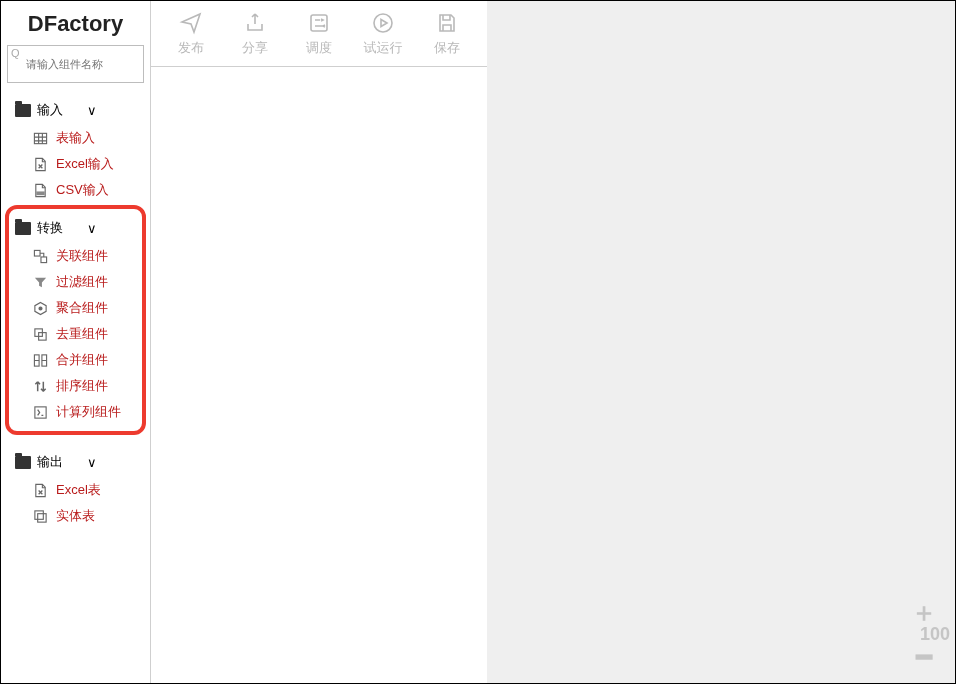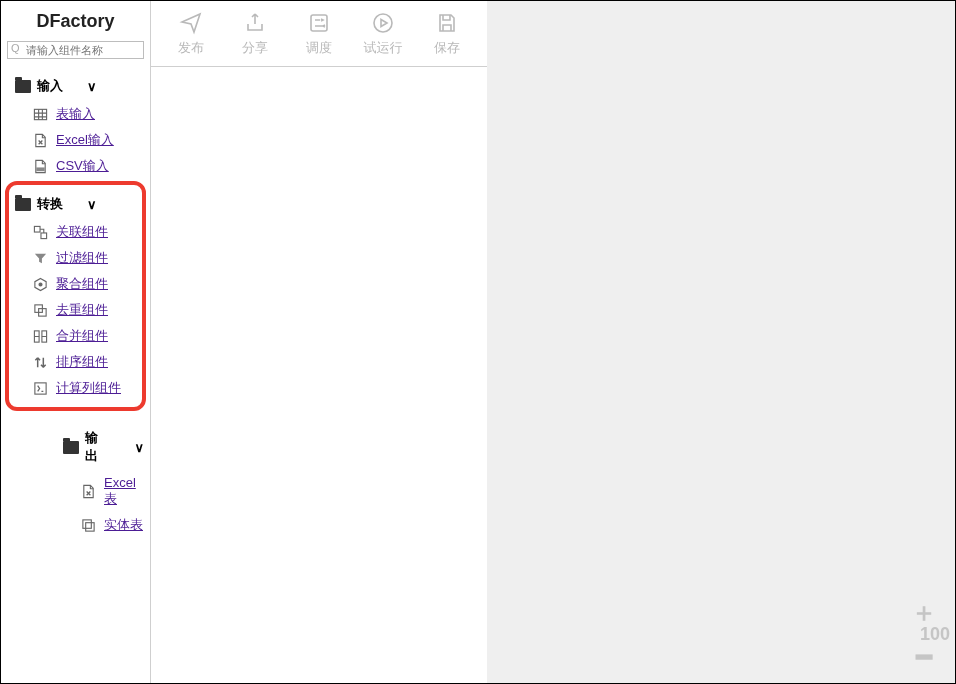--- a/index.html
+++ b/index.html
@@ -1,32 +1,32 @@
 <!DOCTYPE html>
 <html><head>
   <meta charset="utf-8">
   <style>
     * { margin: 0; padding: 0; box-sizing: border-box; font-family: "Microsoft YaHei", Arial, sans-serif; }
     body { width: 956px; height: 684px; border: 1px solid #000; display: flex; background: #fff; overflow:hidden; }
 
     
     .sidebar { width: 150px; border-right: 1px solid #cfcfcf; display: flex; flex-direction: column; padding: 0; }
-    .brand { font-weight: 700; font-size: 18px; text-align: center; padding: 10px 0 8px; color:#222; }
+    .brand { font-weight: 700; font-size: 22px; text-align: center; padding: 10px 0 8px; color:#222; }
     .search-wrap { padding: 0 6px 6px 6px; }
-    .search-input { width: 100%; height: 18px; border: 1px solid #bdbdbd; font-size: 11px; padding: 0 4px 0 18px; color:#888; background:#fff; }
+    .search-input { width: 100%; height: 38px; border: 1px solid #bdbdbd; font-size: 11px; padding: 0 4px 0 18px; color:#888; background:#fff; }
     .search-wrap { position:relative; }
     .search-q { position:absolute; left:10px; top: 2px; font-size:11px; color:#aaa; pointer-events:none; }
 
     .group { margin-top: 8px; position:relative; }
-    .group-head { display:flex; align-items:center; gap:6px; padding: 4px 6px 4px 14px; font-size:13px; font-weight:700; cursor:pointer; }
+    .group-head { display:flex; align-items:center; gap:6px; padding: 4px 6px 4px 14px; font-size:13px; font-weight:400; cursor:pointer; }
     .group-head .chev { margin-left:18px; font-size:13px; }
     .folder { width:16px; height:13px; background:#333; border-radius:1px; display:inline-block; position:relative; flex:0 0 auto;}
     .folder:before { content:""; position:absolute; top:-3px; left:0; width:7px;height:3px;background:#333;border-radius:1px 1px 0 0;}
     .items { padding: 2px 0 4px; }
-    .item { display:flex; align-items:center; gap:8px; padding: 4px 2px 4px 32px; font-size:13px; cursor:pointer; color:#4c1d95;text-decoration:underline; }
+    .item { display:flex; align-items:center; gap:8px; padding: 4px 2px 4px 32px; font-size:13px; cursor:pointer; color:#b91c1c; }
     .mini-ico { width:15px; height:15px; flex:0 0 auto; display:inline-flex; align-items:center; justify-content:center; }
     .mini-ico svg { width:15px; height:15px; }
 
     
     .highlight-box { position:absolute; left:4px; right:4px; top:-10px; bottom:-6px; border:4px solid #ed3a2e; border-radius:12px; pointer-events:none; }
 
     
     .main { flex:1; display:flex; flex-direction:row; }
     .toolbar { height: 66px; border-bottom:1px solid #cfcfcf; display:flex; align-items:center; gap:12px; padding: 0 14px; }
     .tbtn { display:flex; flex-direction:column; align-items:center; justify-content:center; gap:4px; width:52px; color:#b9b9b9; cursor:pointer; }
@@ -155,21 +155,21 @@
           <svg viewBox="0 0 16 16" fill="none" stroke="#666" stroke-width="1.2">
               <rect x="2" y="2" width="12" height="12"></rect>
               <path d="M5 5l2 3-2 3M9 11h2" stroke-width="1.4"></path>
             </svg>
         </span>
         <span>计算列组件</span>
       </div>
     </div>
   </div>
 
-  <div class="group" style="margin-top:20px;margin-left:48px;">
+  <div class="group" style="margin-top:20px;">
     <div class="group-head">
       <span class="folder"></span>
       <span>输出</span>
       <span class="chev">∨</span>
     </div>
     <div class="items">
       <div class="item">
         <span class="mini-ico">
           <svg viewBox="0 0 16 16" fill="none" stroke="#666" stroke-width="1.2">
               <path d="M3 1.5h7l3 3v10H3z"></path>

